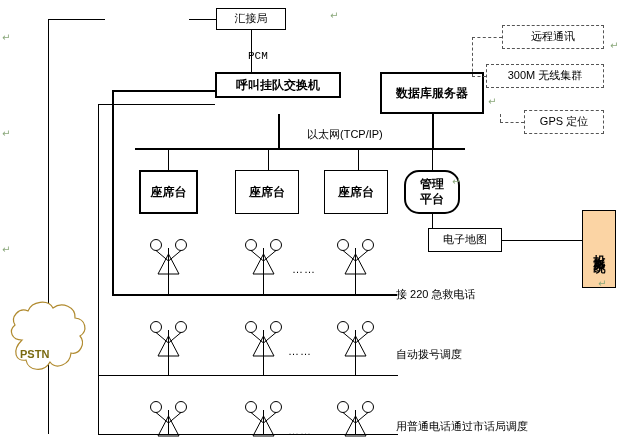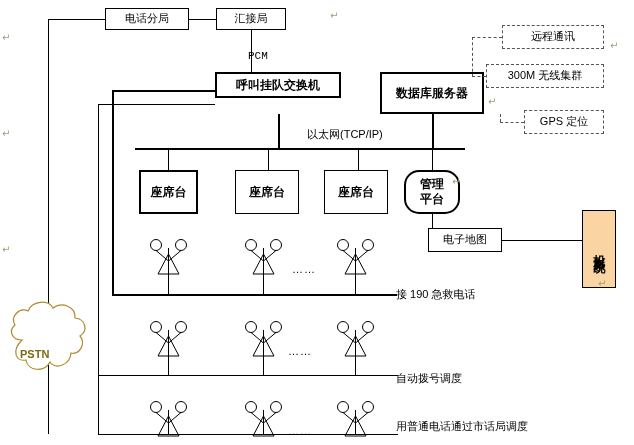--- a/index.html
+++ b/index.html
@@ -42,21 +42,20 @@
     display:flex;align-items:center;justify-content:center;text-align:center;
     writing-mode:vertical-rl;letter-spacing:2px;box-sizing:border-box;
   }
   svg{display:block;}
 </style>
 </head>
 <body>
 
 <div id="stage">
 
-  <div class="box" style="left:105px;top:8px;width:84px;height:22px;">电话分局</div>
 
   <div class="box" style="left:216px;top:8px;width:70px;height:22px;">汇接局</div>
 
   <div class="hline" style="left:189px;top:19px;width:27px;"></div>
 
   <div class="vline" style="left:48px;top:19px;height:415px;"></div>
   <div class="hline" style="left:48px;top:19px;width:57px;"></div>
 
   <div class="vline" style="left:251px;top:30px;height:42px;"></div>
   <div class="lbl" style="left:248px;top:50px;font-family:Liberation Mono, monospace;">PCM</div>
@@ -97,21 +96,21 @@
 
   <div class="proj" style="left:582px;top:210px;width:34px;height:78px;font-size:12px;font-weight:bold;">投影系统</div>
 
   <div class="vline thick" style="left:112px;top:90px;height:206px;"></div>
   <div class="hline thick" style="left:112px;top:90px;width:103px;"></div>
 
   <div class="vline" style="left:98px;top:104px;height:330px;"></div>
   <div class="hline" style="left:98px;top:104px;width:117px;"></div>
 
   <div class="hline thick" style="left:112px;top:294px;width:285px;"></div>
-  <div class="lbl" style="left:396px;top:288px;font-size:11px;">接 190 急救电话</div>
+  <div class="lbl" style="left:396px;top:288px;font-size:11px;">接 220 急救电话</div>
 
   <div class="vline" style="left:168px;top:248px;height:46px;"></div>
   <div class="vline" style="left:263px;top:248px;height:46px;"></div>
   <div class="vline" style="left:355px;top:248px;height:46px;"></div>
 
   <div class="phone" style="left:148px;top:238px;">
     <svg width="42" height="42" viewBox="0 0 42 42">
       <circle cx="8" cy="7" r="5.5" fill="none" stroke="#000" stroke-width="1"></circle>
       <circle cx="33" cy="7" r="5.5" fill="none" stroke="#000" stroke-width="1"></circle>
       <line x1="8" y1="12.5" x2="20.5" y2="23" stroke="#000" stroke-width="1"></line>
@@ -133,21 +132,21 @@
       <circle cx="8" cy="7" r="5.5" fill="none" stroke="#000" stroke-width="1"></circle>
       <circle cx="33" cy="7" r="5.5" fill="none" stroke="#000" stroke-width="1"></circle>
       <line x1="8" y1="12.5" x2="20.5" y2="23" stroke="#000" stroke-width="1"></line>
       <line x1="33" y1="12.5" x2="20.5" y2="23" stroke="#000" stroke-width="1"></line>
       <polygon points="20.5,16 10,36 31,36" fill="none" stroke="#000" stroke-width="1"></polygon>
     </svg>
   </div>
   <div class="ellipsis" style="left:292px;top:263px;">……</div>
 
   <div class="hline" style="left:98px;top:375px;width:300px;"></div>
-  <div class="lbl" style="left:396px;top:348px;margin-top:24px;">自动拨号调度</div>
+  <div class="lbl" style="left:396px;top:348px;">自动拨号调度</div>
 
   <div class="vline" style="left:168px;top:330px;height:45px;"></div>
   <div class="vline" style="left:263px;top:330px;height:45px;"></div>
   <div class="vline" style="left:355px;top:330px;height:45px;"></div>
 
   <div class="phone" style="left:148px;top:320px;">
     <svg width="42" height="42" viewBox="0 0 42 42">
       <circle cx="8" cy="7" r="5.5" fill="none" stroke="#000" stroke-width="1"></circle>
       <circle cx="33" cy="7" r="5.5" fill="none" stroke="#000" stroke-width="1"></circle>
       <line x1="8" y1="12.5" x2="20.5" y2="23" stroke="#000" stroke-width="1"></line>

